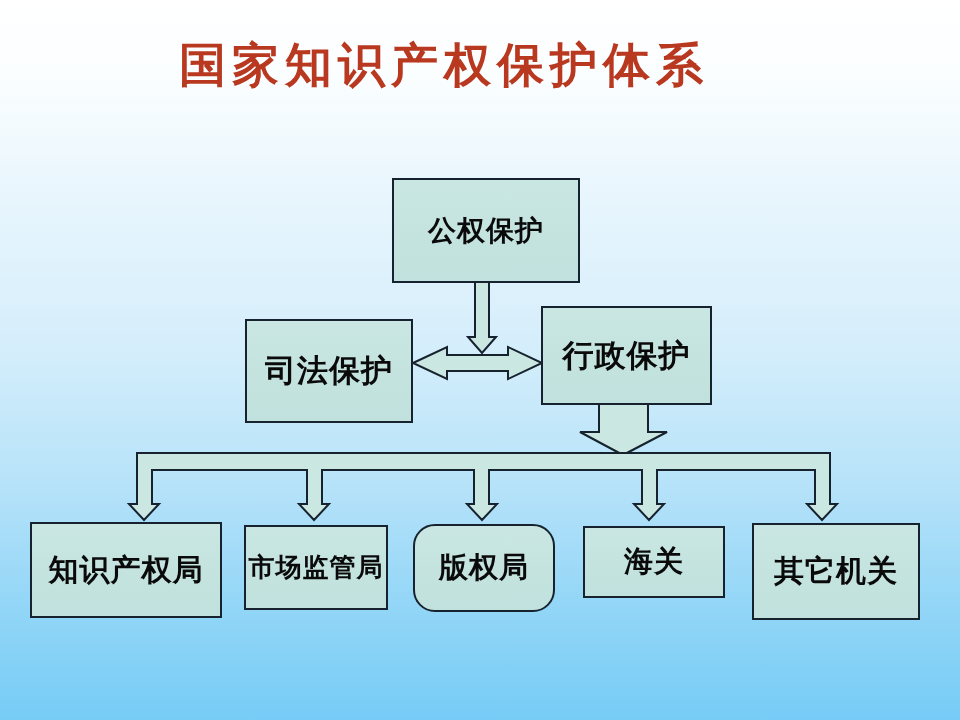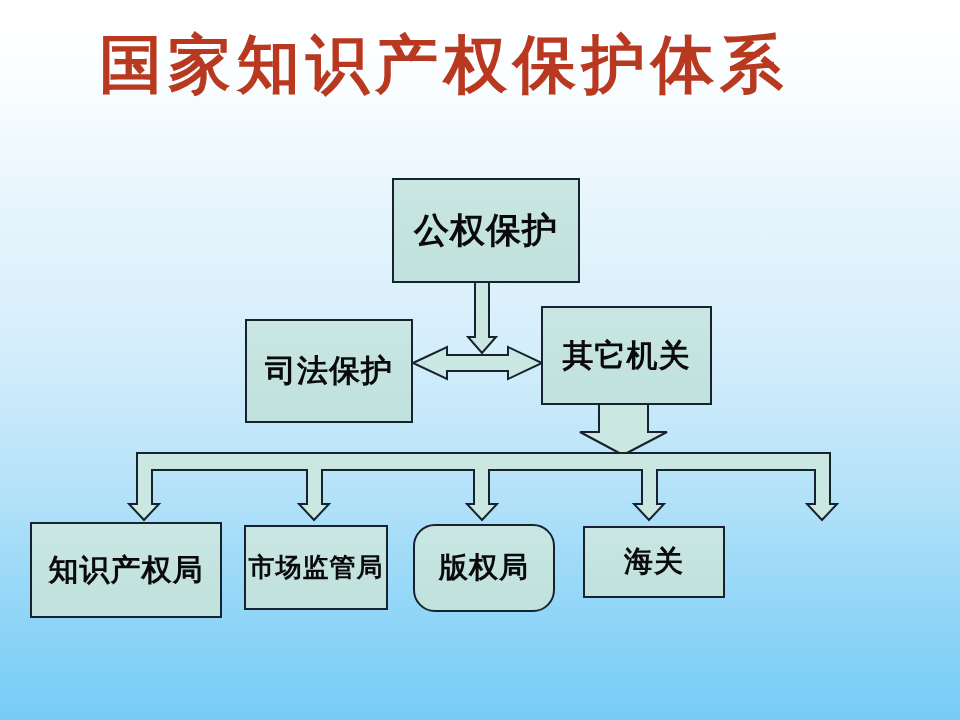--- a/index.html
+++ b/index.html
@@ -14,41 +14,41 @@
     background: linear-gradient(180deg,
       #ffffff 0%, #fbfeff 10%, #e7f5fd 28%,
       #d5eefb 48%, #b5e2f9 68%, #93d6f7 84%, #76ccf6 100%);
   }
   .title {
     position: absolute;
     left: 0; top: 30px; width: 888px; height: 70px;
     display: flex; align-items: center; justify-content: center;
     font-family: Liberation Sans, sans-serif;
     font-weight: bold;
-    font-size: 63px;
+    font-size: 47px;
     letter-spacing: 6px;
     color: #b93920;
     white-space: nowrap;
   }
   svg.connectors {
     position: absolute; left: 0; top: 0;
     width: 960px; height: 720px;
   }
   .node {
     position: absolute;
     background: linear-gradient(180deg, #c9e6e2 0%, #c0e1dd 100%);
     border: 2px solid #16222e;
     box-sizing: border-box;
     display: flex; align-items: center; justify-content: center;
     font-weight: bold;
     color: #0a0a0a;
     letter-spacing: 1px;
     white-space: nowrap;
   }
-  .node-public         { left: 392px; top: 178px; width: 188px; height: 105px; font-size: 35px; }
+  .node-public         { left: 392px; top: 178px; width: 188px; height: 105px; font-size: 28px; }
   .node-judicial       { left: 245px; top: 319px; width: 168px; height: 104px; font-size: 31px; }
   .node-administrative { left: 541px; top: 306px; width: 171px; height:  99px; font-size: 31px; }
   .node-ipo            { left:  30px; top: 522px; width: 192px; height:  96px; font-size: 30px; }
   .node-market         { left: 244px; top: 525px; width: 144px; height:  85px; font-size: 26px; }
   .node-copyright      { left: 413px; top: 524px; width: 142px; height:  88px; font-size: 29px; border-radius: 22px; }
   .node-customs        { left: 583px; top: 526px; width: 142px; height:  72px; font-size: 29px; }
   .node-other          { left: 752px; top: 523px; width: 168px; height:  97px; font-size: 30px; }
 </style>
 </head>
 <body>
@@ -70,33 +70,36 @@
 
   <div class="node node-public">
     <span>公权保护</span>
   </div>
 
   <div class="node node-judicial">
     <span>司法保护</span>
   </div>
 
   <div class="node node-administrative">
-    <span>其它机关</span>
+    <span>行政保护</span>
   </div>
 
   <div class="node node-ipo">
     <span>知识产权局</span>
   </div>
 
   <div class="node node-market">
     <span>市场监管局</span>
   </div>
 
   <div class="node node-copyright">
     <span>版权局</span>
   </div>
 
   <div class="node node-customs">
     <span>海关</span>
   </div>
 
+  <div class="node node-other">
+    <span>其它机关</span>
+  </div>
 
 </div>
 
 </body></html>

